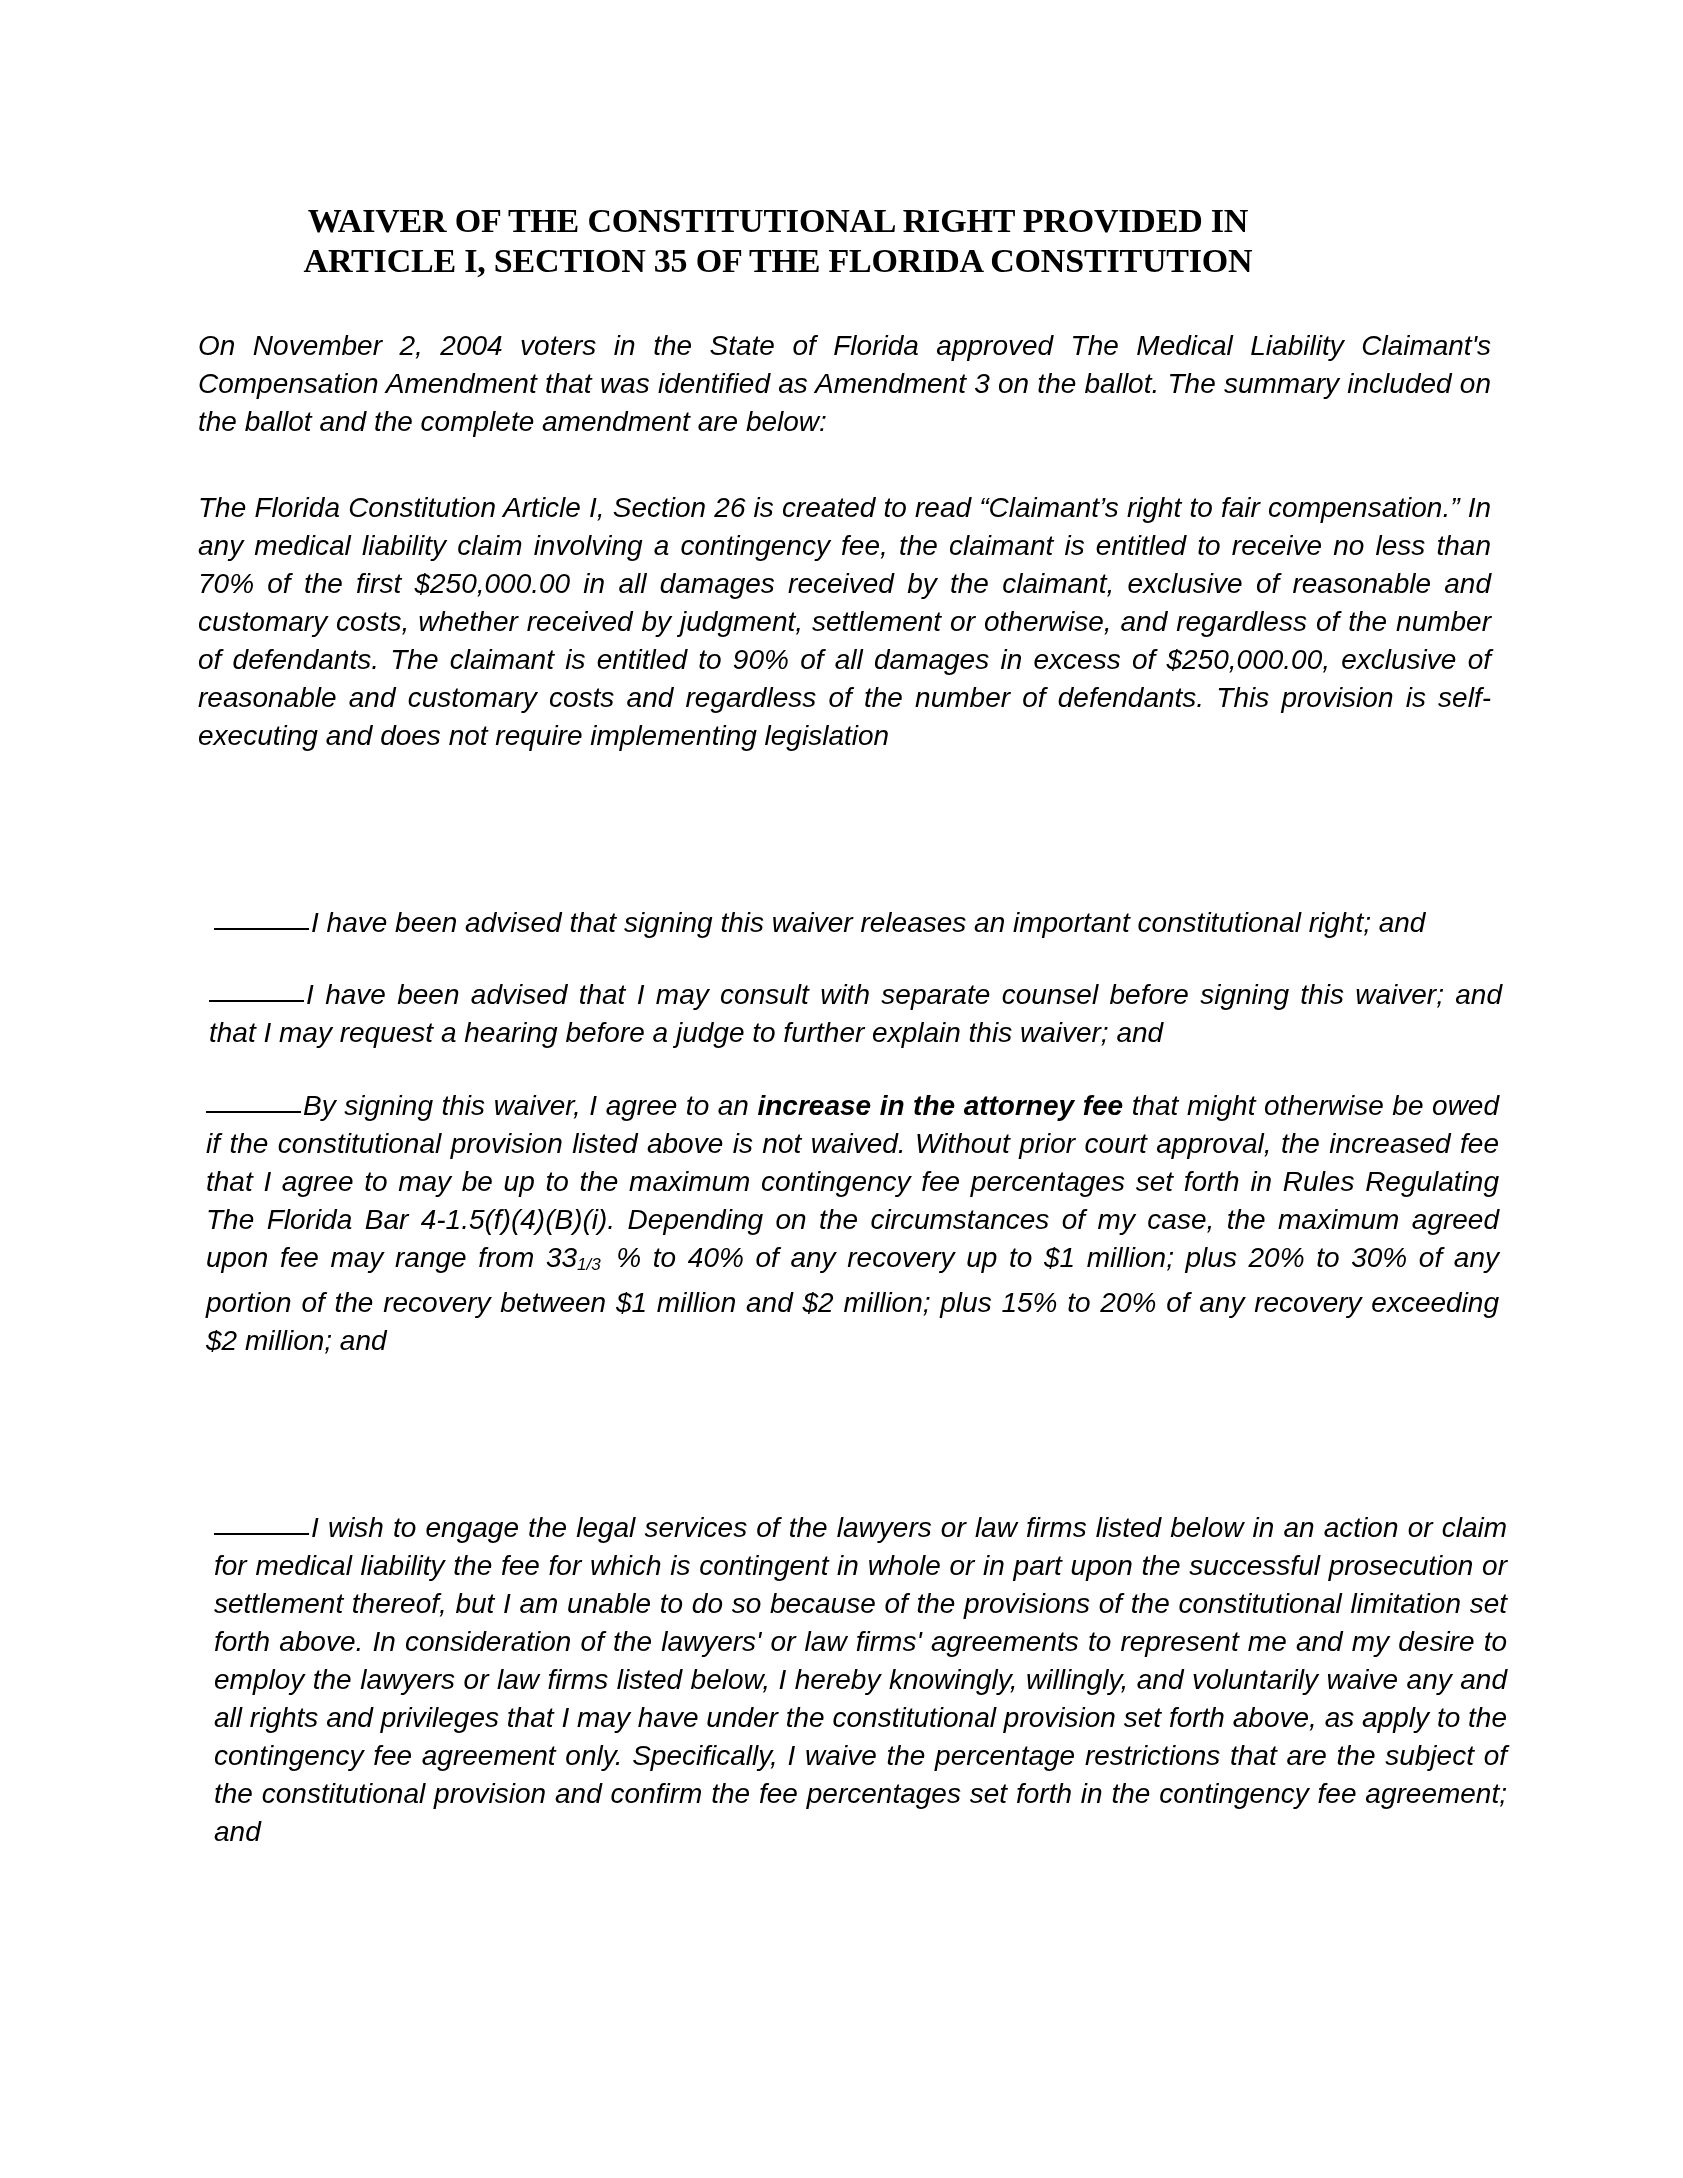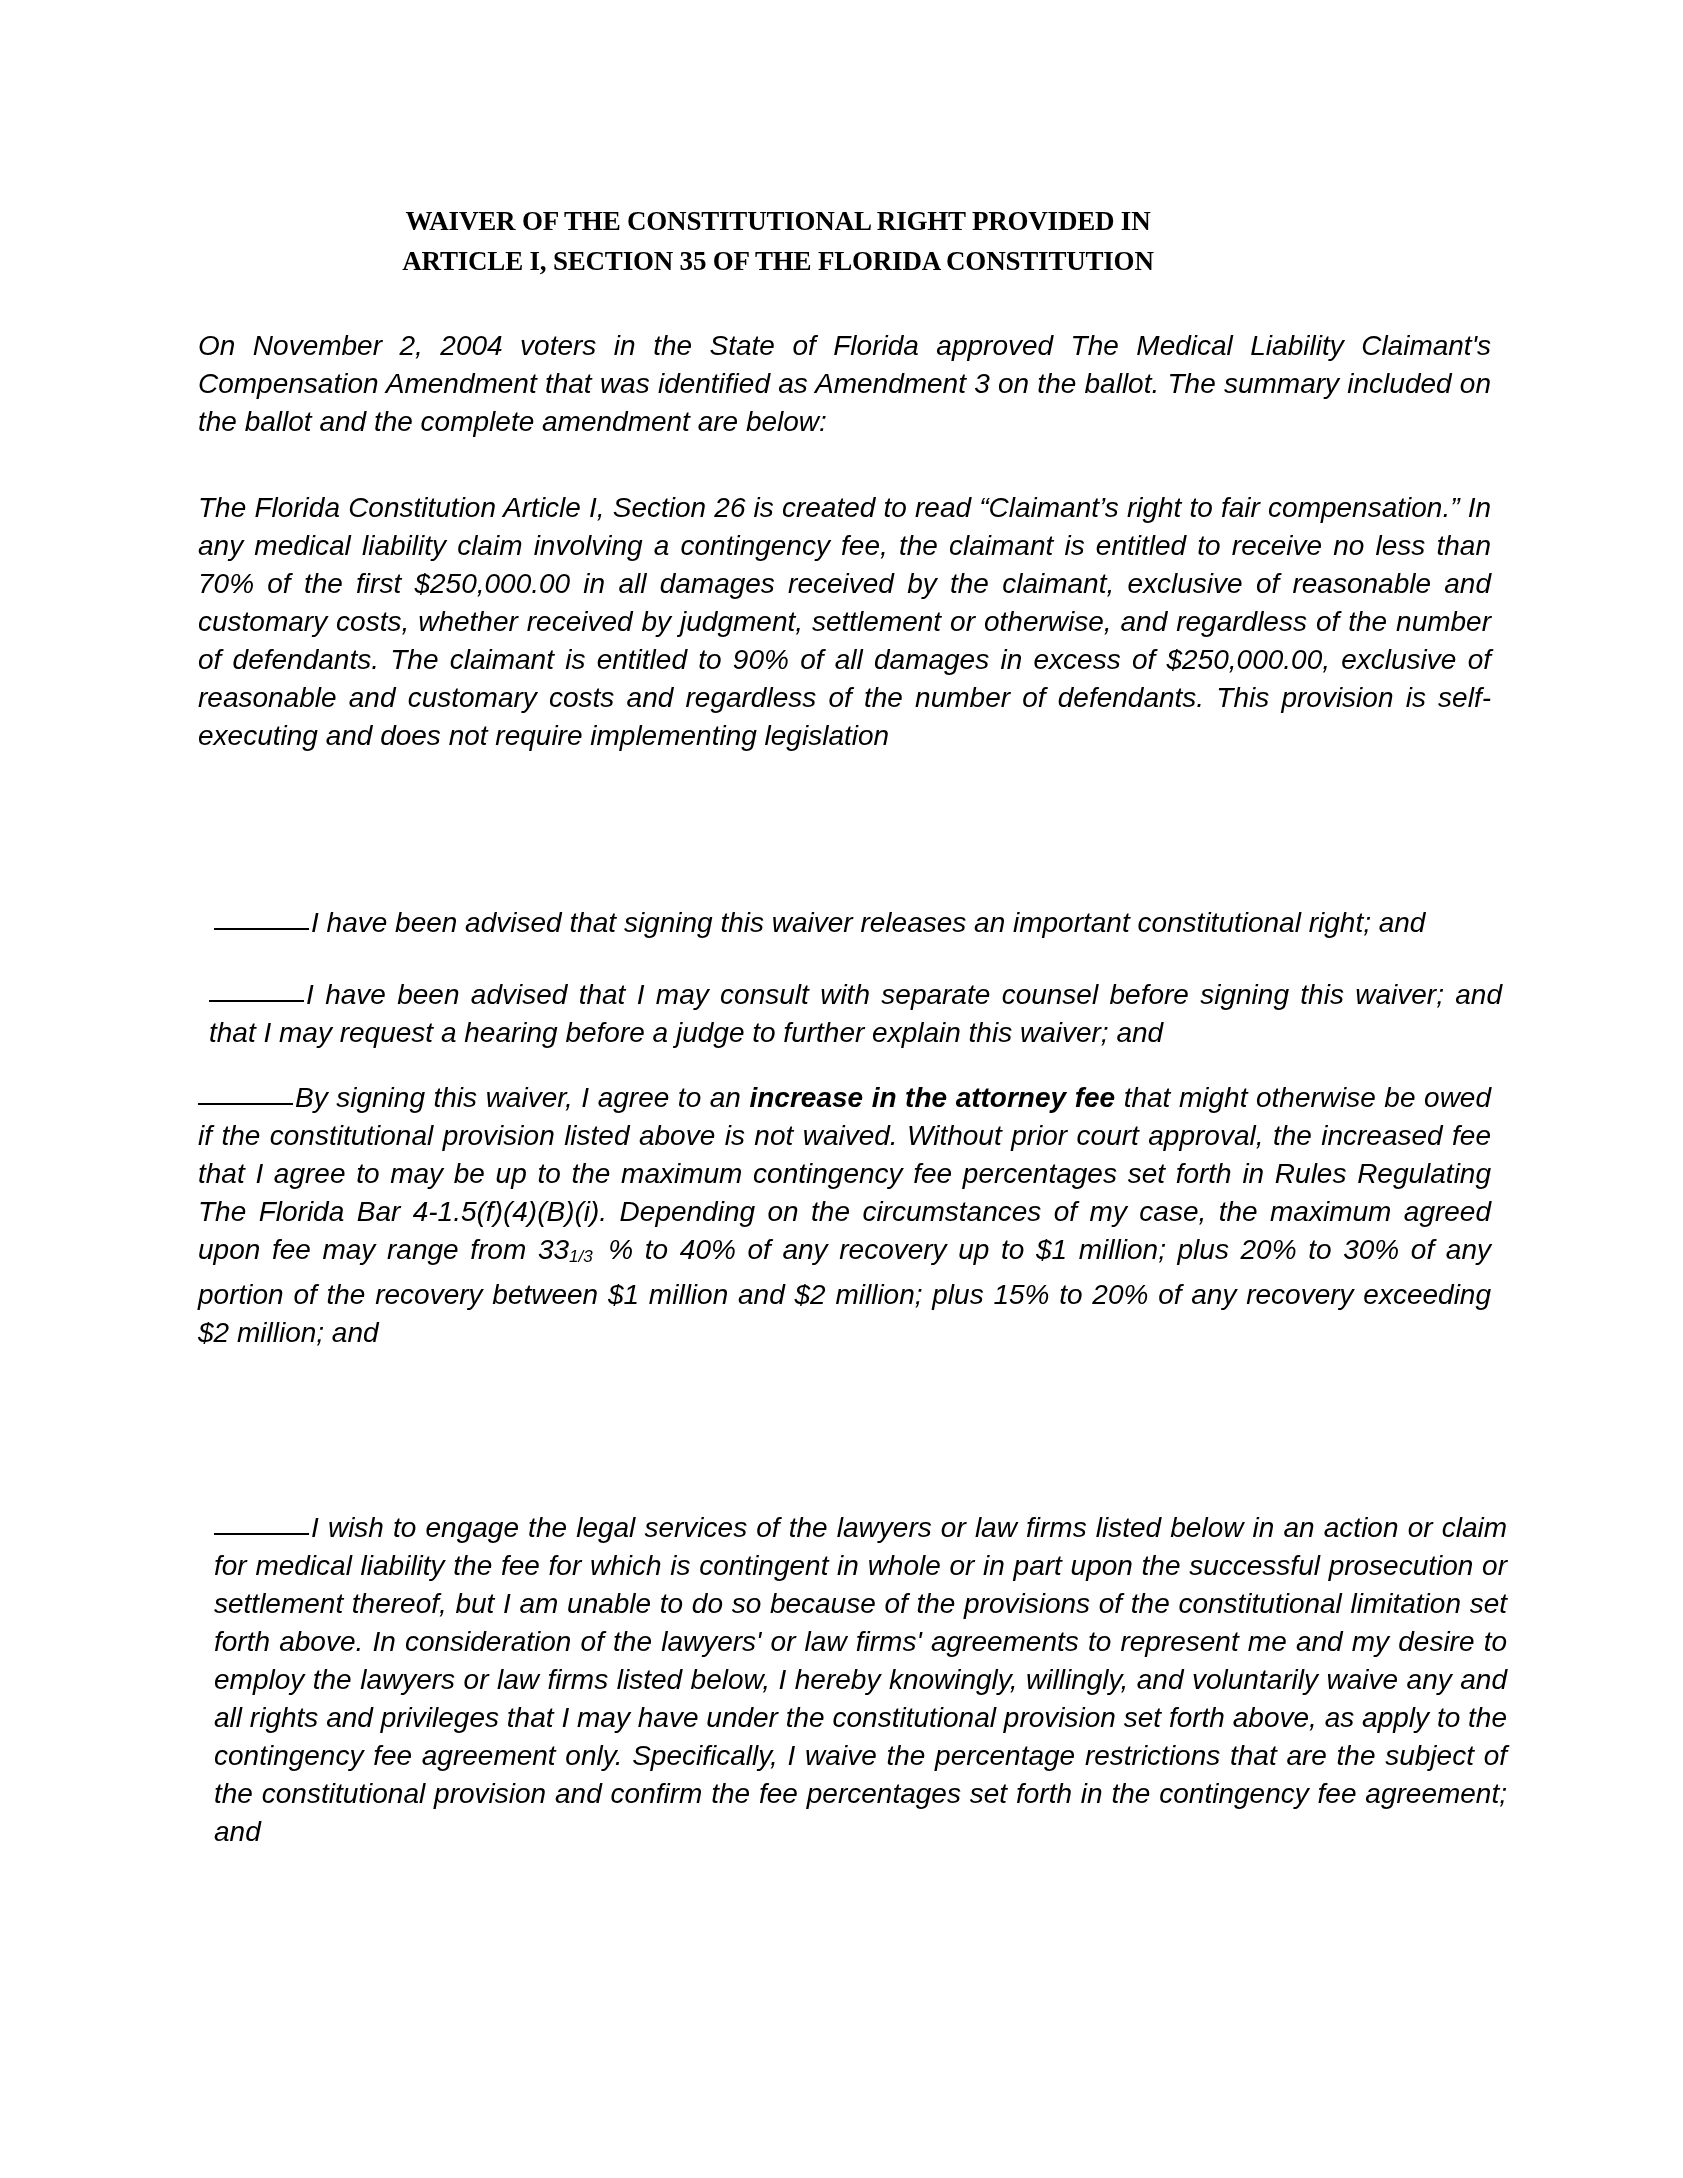--- a/index.html
+++ b/index.html
@@ -1,20 +1,20 @@
 <!DOCTYPE html>
 <html><head>
 <meta charset="utf-8">
 <style>
   html, body { margin: 0; padding: 0; background: #ffffff; }
   body { width: 1683px; height: 2178px; position: relative; overflow: hidden; color: #000; }
   .page { position: absolute; left: 0; top: 0; width: 1683px; height: 2178px; background: #fff; }
   .title {
     position: absolute; left: 0; width: 1556px; top: 201px; text-align: center;
-    font-family: "Liberation Serif", serif; font-weight: bold; font-size: 27px; line-height: 40px;
+    font-family: "Liberation Serif", serif; font-weight: bold; font-size: 34px; line-height: 40px;
     letter-spacing: -0.2px;
   }
   .title div { white-space: nowrap; }
   .para {
     position: absolute; left: 198px; width: 1293px;
     font-family: Liberation Sans, sans-serif; font-style: italic; font-size: 28px; line-height: 38px;
     text-align: justify; text-align-last: left;
   }
   .blank {
     display: inline-block; width: 95px; border-bottom: 2.5px solid #000; height: 1px;
@@ -39,21 +39,21 @@
 
 
   <p class="para" style="top:888px;margin:16px;">
     <span class="blank"></span><span>I have been advised that signing this waiver releases an important constitutional right; and</span>
   </p>
 
   <p class="para" style="top:965px;margin:11px;">
     <span class="blank"></span><span>I have been advised that I may consult with separate counsel before signing this waiver; and that I may request a hearing before a judge to further explain this waiver; and</span>
   </p>
 
-  <p class="para" style="top:1079px;margin:0;">
+  <p class="para" style="top:1079px;margin:8px;">
     <span class="blank"></span><span>By signing this waiver, I agree to an </span><b class="em">increase in the attorney fee</b><span> that might otherwise be owed if the constitutional provision listed above is not waived. Without prior court approval, the increased fee that I agree to may be up to the maximum contingency fee percentages set forth in Rules Regulating The Florida Bar 4-1.5(f)(4)(B)(i). Depending on the circumstances of my case, the maximum agreed upon fee may range from 33</span><span class="frac">1/3</span><span> % to 40% of any recovery up to $1 million; plus 20% to 30% of any portion of the recovery between $1 million and $2 million; plus 15% to 20% of any recovery exceeding $2 million; and</span>
   </p>
 
 
   <p class="para" style="top:1493px;margin:16px;">
     <span class="blank"></span><span>I wish to engage the legal services of the lawyers or law firms listed below in an action or claim for medical liability the fee for which is contingent in whole or in part upon the successful prosecution or settlement thereof, but I am unable to do so because of the provisions of the constitutional limitation set forth above. In consideration of the lawyers' or law firms' agreements to represent me and my desire to employ the lawyers or law firms listed below, I hereby knowingly, willingly, and voluntarily waive any and all rights and privileges that I may have under the constitutional provision set forth above, as apply to the contingency fee agreement only. Specifically, I waive the percentage restrictions that are the subject of the constitutional provision and confirm the fee percentages set forth in the contingency fee agreement; and</span>
   </p>
 
 </div>
 

